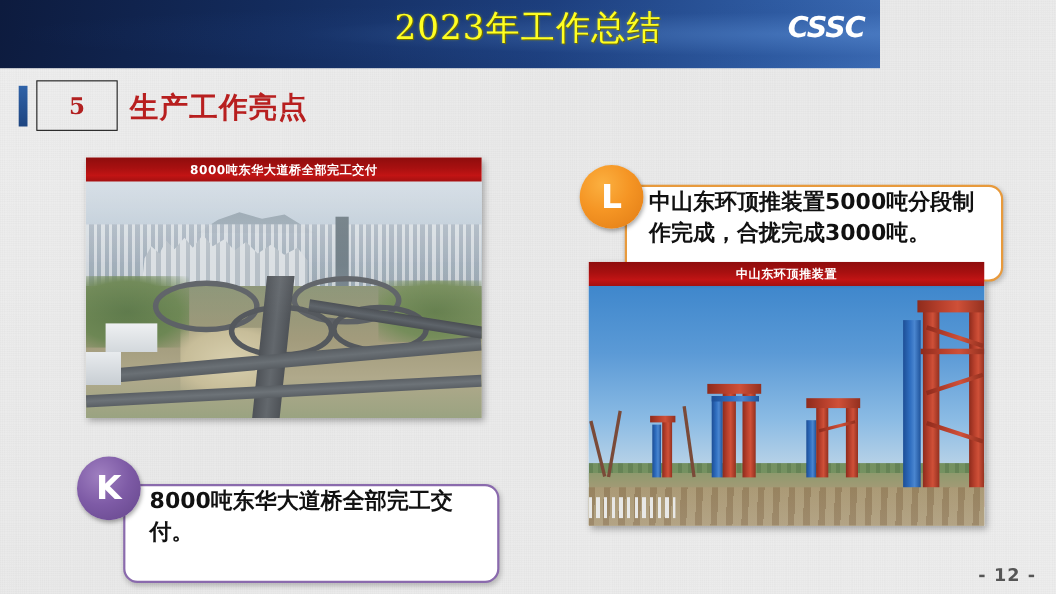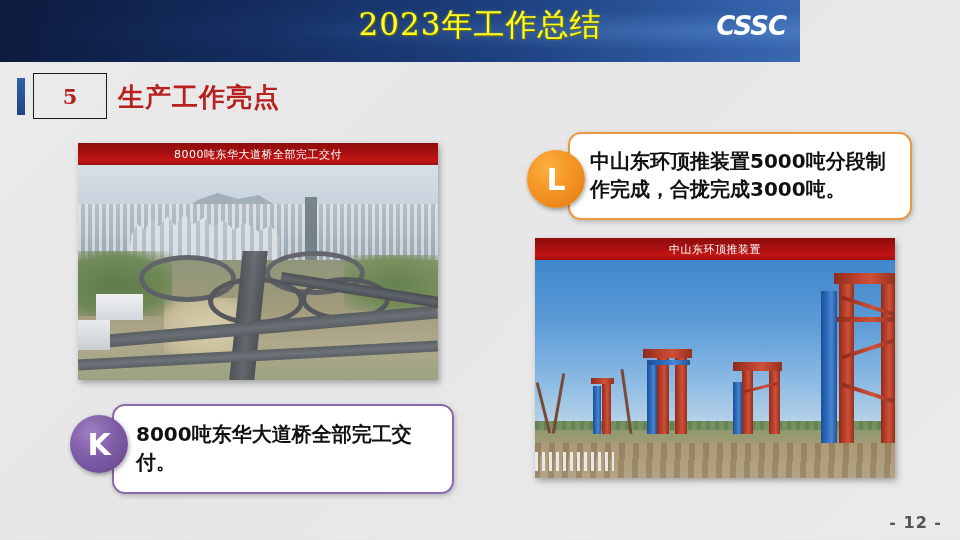--- a/index.html
+++ b/index.html
@@ -120,21 +120,21 @@
   }
   .photo-caption {
     position: absolute;
     left: 0; top: 0;
     width: 100%;
     height: 22px;
     background: linear-gradient(180deg, #8e0d0d 0%, #a81010 45%, #c21414 75%, #a41111 100%);
     color: #ffffff;
     font-family: "DejaVu Sans", sans-serif;
     font-size: 11px;
-    font-weight: 400;
+    font-weight: 700;
     display: flex;
     align-items: center;
     justify-content: center;
     letter-spacing: 0.5px;
     white-space: nowrap;
     z-index: 4;
   }
   .photo-body {
     position: absolute;
     left: 0;
@@ -247,21 +247,21 @@
     box-shadow: 1px 2px 4px rgba(0,0,0,0.35);
   }
   .callout-box {
     position: absolute;
     background: #ffffff;
     border-radius: 13px;
     box-shadow: 1px 2px 5px rgba(0,0,0,0.22);
     z-index: 2;
     box-sizing: border-box;
     display: flex;
-    align-items: center;
+    margin-top: 36px;
   }
   .callout-text {
     font-family: "DejaVu Sans", sans-serif;
     font-weight: 700;
     color: #111111;
     line-height: 1.38;
   }
 
   
   #callout-l-badge {

